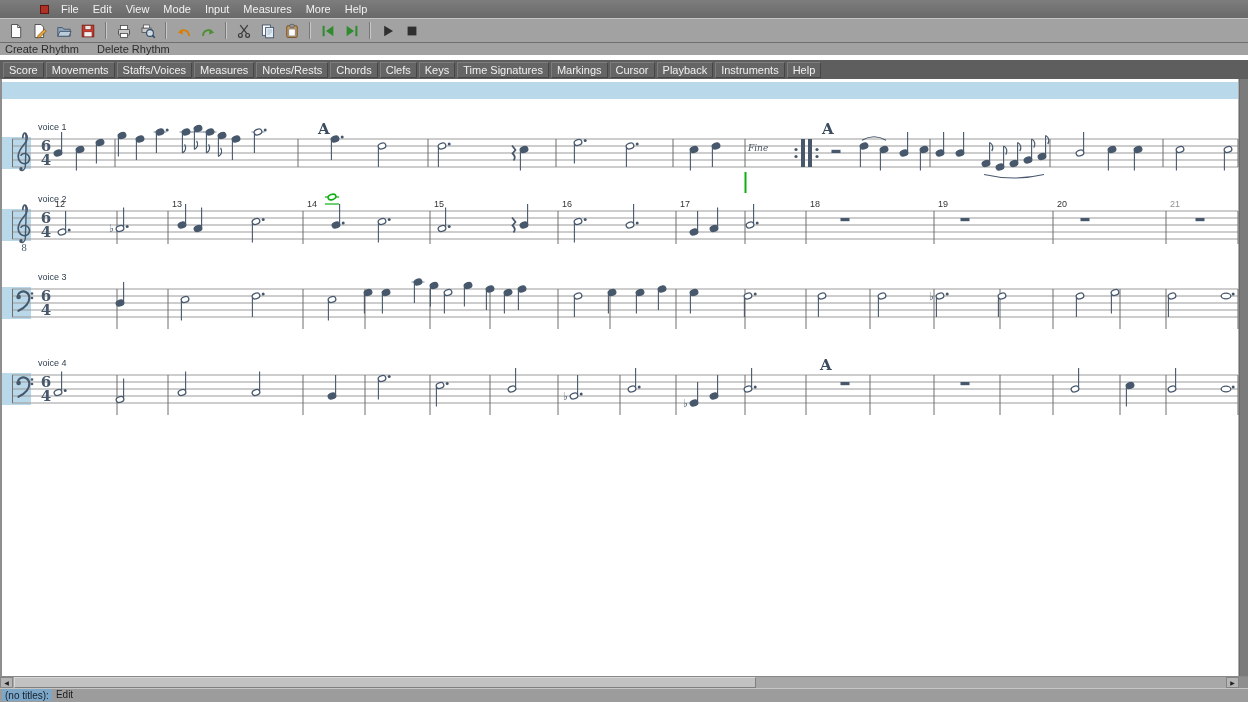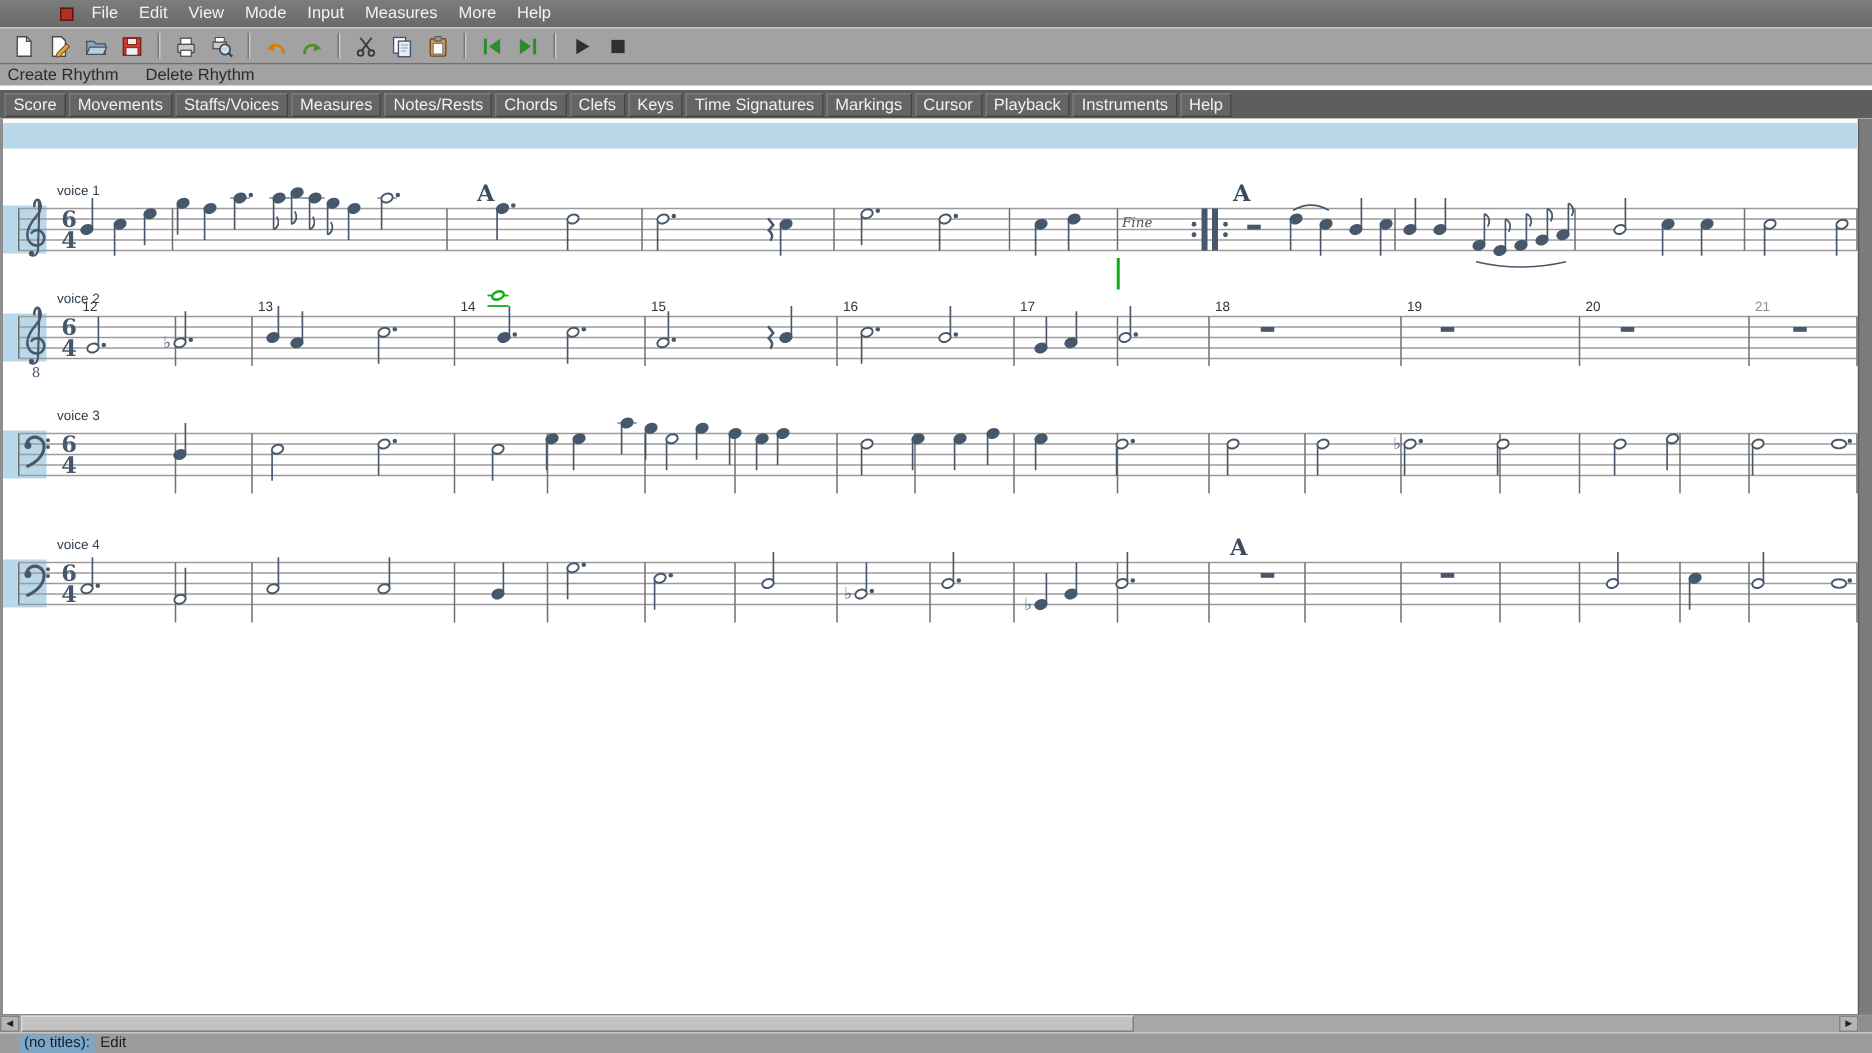--- a/index.html
+++ b/index.html
@@ -11,21 +11,21 @@
   .app-icon { width:9px; height:9px; background:#b03026; border:1px solid #5f1510; margin:0 5px 0 4px; }
   .menu-item { padding:2px 7px; cursor:default; }
 
   #toolbar { height:25px; background:#a2a2a2; border-top:1px solid #c4c4c4;
     border-bottom:1px solid #6f6f6f; display:flex; align-items:center; padding:0 4px; }
   .tb-btn { width:22px; height:21px; border:1px solid transparent; background:transparent;
     display:flex; align-items:center; justify-content:center; margin:0 1px; padding:0; }
   .tb-btn svg { width:16px; height:16px; display:block; }
   .tb-sep { width:0; height:17px; border-left:1px solid #787878; border-right:1px solid #c8c8c8; margin:0 5px; }
 
-  #rhythmbar { height:17px; background:#a2a2a2; border-bottom:3px solid #ffffff;
+  #rhythmbar { height:17px; background:#a2a2a2; border-bottom:5px solid #ffffff;
     display:flex; align-items:center; font-size:11px; color:#2c2c2c; padding-left:5px; gap:18px; }
   .rb-item { cursor:default; }
 
   #tabbar { height:19px; background:#5e5e5e; display:flex; align-items:center; padding-left:3px; gap:2px; }
   .tab { font-size:11px; color:#f0f0f0; background:#656565; border:1px solid;
     border-color:#7c7c7c #464646 #464646 #7c7c7c; padding:1px 5px; height:16px;
     display:flex; align-items:center; white-space:nowrap; cursor:default; }
 
   #score { position:relative; height:597px; background:#ffffff; }
   #score-svg { display:block; }
@@ -33,21 +33,21 @@
   #hscroll { height:12px; background:#a8a8a8; border-top:1px solid #888; position:relative; }
   .sb-btn { position:absolute; top:0; width:13px; height:11px; background:#b5b5b5;
     border:1px solid #858585; font-size:6px; line-height:8px; color:#222; text-align:center; padding:0; }
   #sb-left { left:0; }
   #sb-right { right:9px; }
   .sb-corner { position:absolute; right:0; top:0; width:9px; height:11px; background:#8f8f8f; }
   .sb-thumb { position:absolute; top:0; height:11px; background:#c2c2c2;
     border:1px solid #7f7f7f; border-top-color:#d8d8d8; border-left-color:#d8d8d8; }
 
   #statusbar { height:14px; background:#9c9c9c; border-top:1px solid #c6c6c6;
-    display:flex; align-items:center; font-size:10px; color:#1d1d1d; padding-left:13px; }
+    display:flex; align-items:flex-start; font-size:10px; color:#1d1d1d; padding-left:2px; }
   .status-chip { background:#7ea6c6; color:#10202e; padding:0 3px; height:12px;
     display:flex; align-items:center; margin-right:4px; }
 </style>
 </head>
 <body>
 
 <svg width="0" height="0" style="position:absolute" aria-hidden="true">
   <defs>
     <symbol id="i-page" viewBox="0 0 16 16">
       <path d="M3.5 1.5h6.2l3 3V14.5h-9.2z" fill="#fcfcfc" stroke="#4a4a4a" stroke-width=".9"></path>

